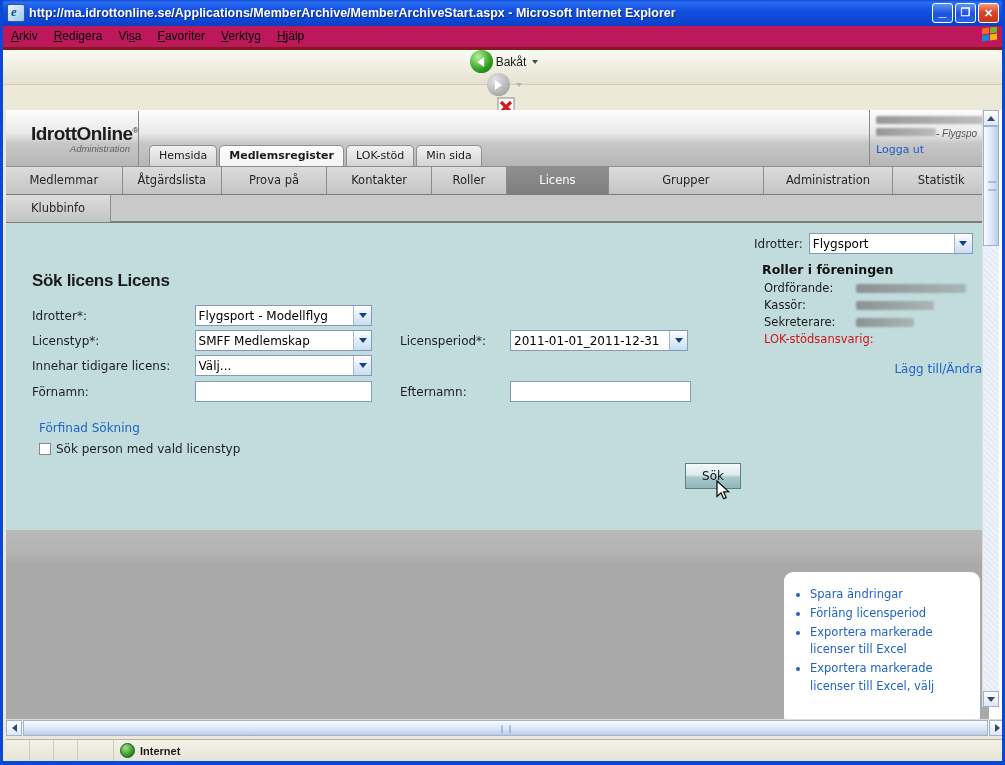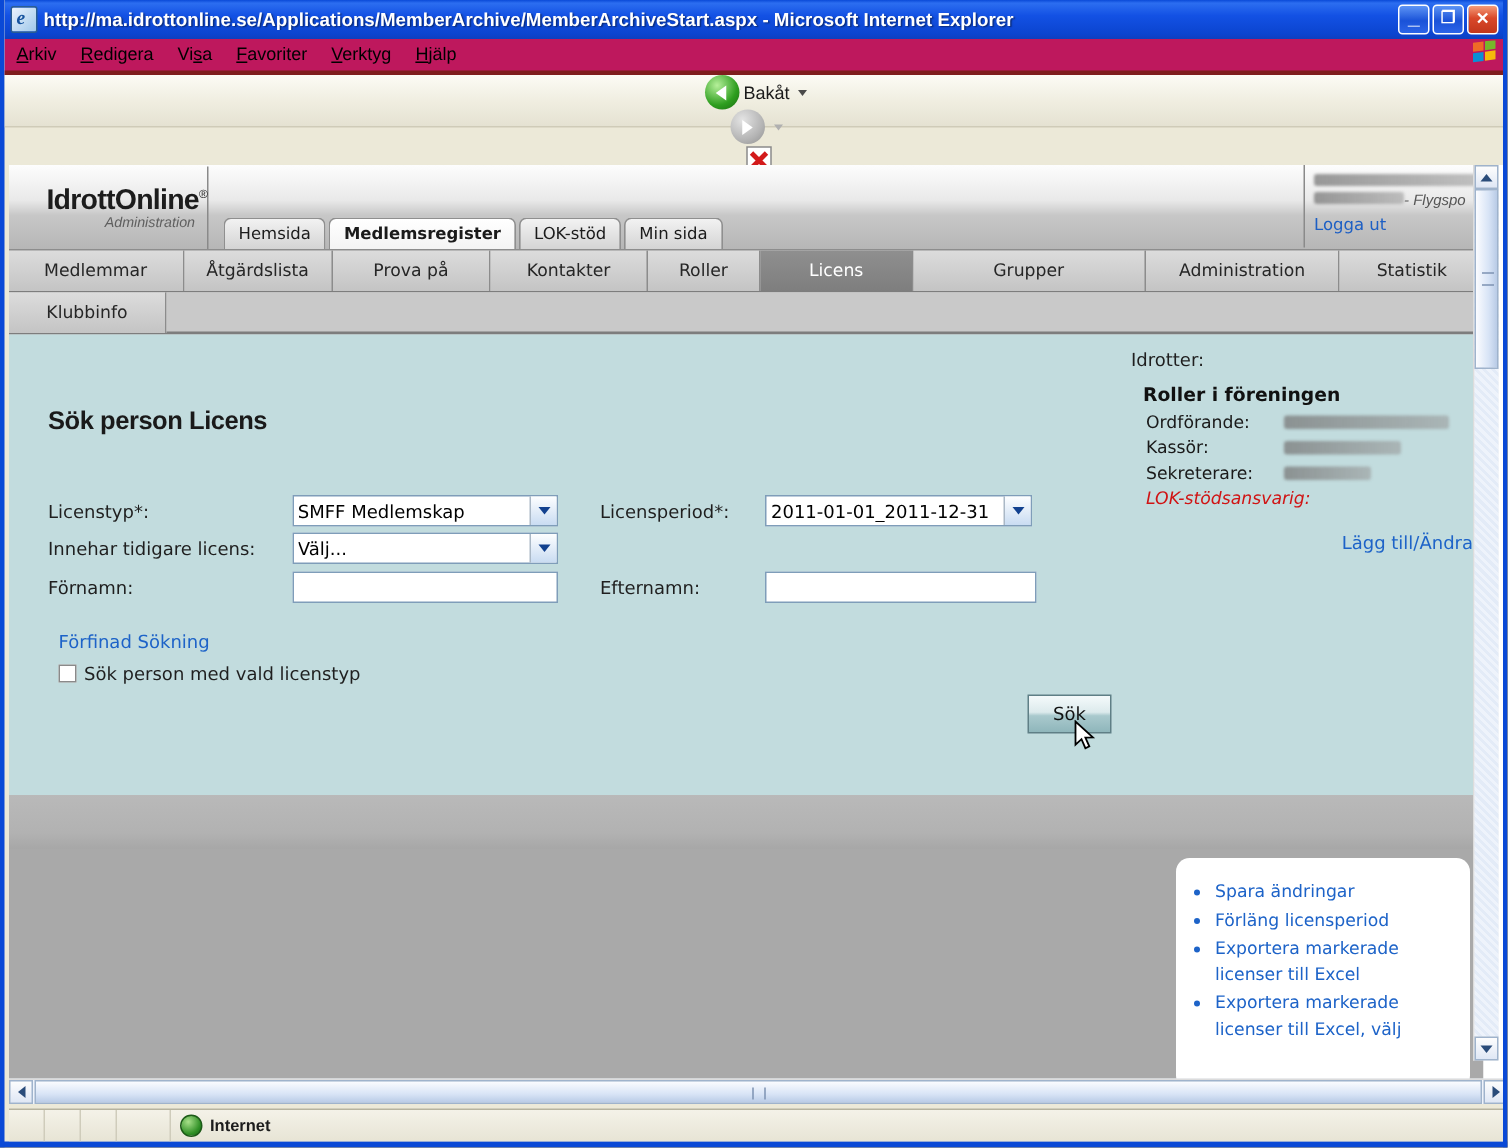--- a/index.html
+++ b/index.html
@@ -316,21 +316,21 @@
   }
   .cursor{
     position:absolute; left:712px; top:465px; width:14px;height:20px;
   }
 
   .rightpanel{ position:absolute; left:748px; top:10px; width:228px; }
   .rp-row{display:flex;align-items:center;gap:6px;margin-bottom:8px;}
   .rp-title{font-family:"DejaVu Sans",sans-serif;font-size:12.5px;font-weight:bold;color:#111;margin:0 0 4px 8px;}
   .rp-item{display:flex;align-items:center;margin:0 0 3px 10px;font-family:"DejaVu Sans",sans-serif;font-size:11.5px;color:#1a1a1a;}
   .rp-item .lab{width:92px;}
-  .rp-item.red .lab{color:#d01414;font-style:italic;}
+  .rp-item.red .lab{color:#d01414;}
   .rp-link{text-align:right;margin-top:16px;}
 
   
   .grayband{ height:36px; background: linear-gradient(to bottom,#b9b9b9,#b2b2b2 70%,#a7a7a7); }
 
   
   .resultarea{ position:relative; height: 160px; background:#a9a9a9; }
   .whitecard{
     position:absolute; background:#fff; border-radius:9px;
   }
@@ -564,22 +564,29 @@
         <div class="nt">Statistik</div>
       </div>
 
       <div class="navrow row2">
         <div class="nt">Klubbinfo</div>
         <div class="filler"></div>
       </div>
 
       <div id="formpanel">
 
-        <div class="ftitle">Sök person Licens</div>
-
+        <div class="ftitle">Sök licens Licens</div>
+
+        <div class="frow" style="left:26px; top:82px; width:340px;">
+          <span class="flabel" style="width:163px">Idrotter*:</span>
+          <div class="selbox" style="width:178px">
+            <span class="val">Flygsport - Modellflyg</span>
+            <span class="dd"></span>
+          </div>
+        </div>
 
         <div class="frow" style="left:26px; top:107px; width:340px;">
           <span class="flabel" style="width:163px">Licenstyp*:</span>
           <div class="selbox" style="width:178px">
             <span class="val">SMFF Medlemskap</span>
             <span class="dd"></span>
           </div>
         </div>
 
         <div class="frow" style="left:26px; top:132px; width:340px;">
@@ -617,20 +624,24 @@
         <div class="sokbtn" style="left:679px; top:240px;">Sök</div>
         <div class="cursor" style="left:710px; top:257px;">
           <svg width="16" height="22" viewBox="0 0 16 22">
             <path d="M1 1 L1 16.5 L5 12.8 L7.6 18.8 L10.2 17.6 L7.6 11.8 L12.6 11.6 Z" fill="#ffffff" stroke="#000000" stroke-width="1.2"></path>
           </svg>
         </div>
 
         <div class="rightpanel">
           <div class="rp-row">
             <span class="flabel">Idrotter:</span>
+            <div class="selbox" style="width:164px">
+              <span class="val">Flygsport</span>
+              <span class="dd"></span>
+            </div>
           </div>
           <div class="rp-title">Roller i föreningen</div>
           <div class="rp-item">
             <span class="lab">Ordförande:</span>
             <span class="redact" style="width:110px;height:9px;margin:0"></span>
           </div>
           <div class="rp-item">
             <span class="lab">Kassör:</span>
             <span class="redact" style="width:78px;height:9px;margin:0"></span>
           </div>

